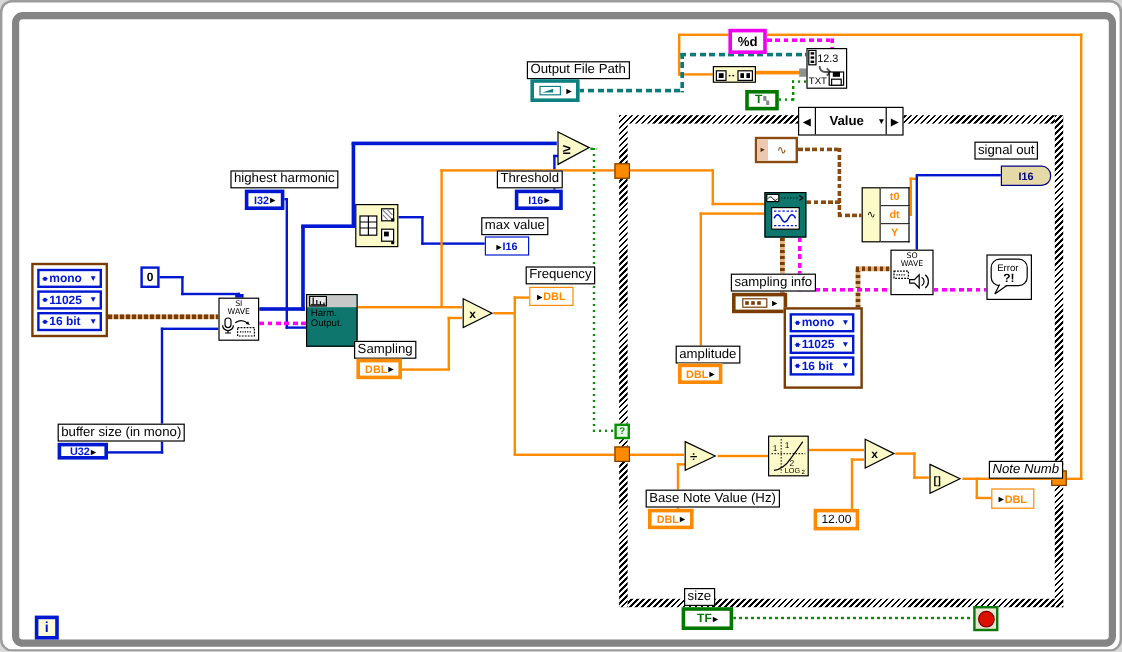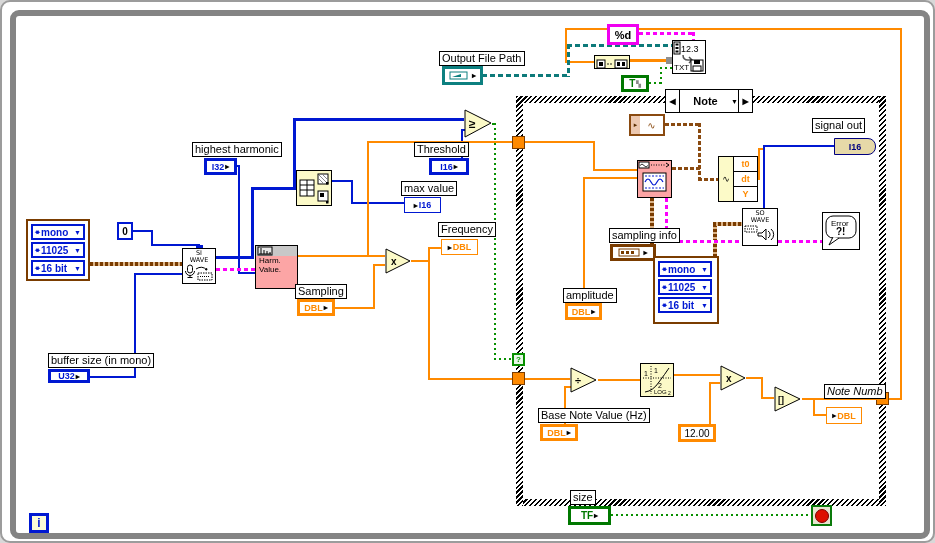--- a/index.html
+++ b/index.html
@@ -35,21 +35,21 @@
   .cv{width:4px;background:repeating-linear-gradient(180deg,#7a3c00 0 3px,#dcb487 3px 5px)}
   .wfh{height:3px;background:repeating-linear-gradient(90deg,#8a4a10 0 4px,#fff 4px 6px)}
   .wfv{width:3px;background:repeating-linear-gradient(180deg,#8a4a10 0 4px,#fff 4px 6px)}
   
   .hatch{position:absolute;background:repeating-linear-gradient(135deg,#000 0 1.5px,#fff 1.5px 3.5px);}
   .selbox{position:absolute;background:#fff;border:1px solid #000;display:flex;align-items:center;font-size:11px;font-weight:bold;}
   .selbox .cap{width:13px;text-align:center;font-size:8px;align-self:stretch;display:flex;align-items:center;justify-content:center;}
   
   .fn{position:absolute;background:#fcfac8;border:1px solid #000;box-sizing:border-box;}
   .vi{position:absolute;background:#fff;border:1px solid #000;box-sizing:border-box;text-align:center;}
-  .viGray{position:absolute;background:#fca5a5;border:1px solid #000;box-sizing:border-box;}
+  .viGray{position:absolute;background:#0f766e;border:1px solid #000;box-sizing:border-box;}
   .tinytxt{font-size:6.5px;line-height:7px;font-family:"DejaVu Sans",sans-serif;}
   .cluster{position:absolute;border:2px solid #7a3c00;background:#fff;box-sizing:border-box;padding:3px;}
   .cluster .inner{border:1px solid #c08040;padding:2px;display:flex;flex-direction:column;gap:2px;}
   .ring{width:54px;height:16px;border:2px solid #0018d2;background:#fff;color:#0018d2;font-weight:bold;font-size:10px;display:flex;align-items:center;box-sizing:border-box;padding:0 2px;gap:2px;}
   .ring .dd{margin-left:auto;font-size:7px;}
   .ring .ud{font-size:7px;letter-spacing:-2px;margin-right:1px;}
   .tunnel{position:absolute;width:13px;height:13px;background:#ff8a00;border:1px solid #7a3c00;box-sizing:border-box;}
   .node-svg{position:absolute;}
   svg text{font-family:"Liberation Sans",sans-serif;}
 </style>
@@ -131,21 +131,21 @@
   <div class="wire oh" style="left:426px;top:376px;width:85px;"></div>
 
   <div class="wire gh" style="left:609px;top:512px;width:201px;"></div>
 
   <div class="hatch" style="left:514px;top:94px;width:370px;height:7px;"></div>
   <div class="hatch" style="left:514px;top:497px;width:370px;height:7px;"></div>
   <div class="hatch" style="left:514px;top:94px;width:7px;height:410px;"></div>
   <div class="hatch" style="left:877px;top:94px;width:7px;height:410px;"></div>
   <div class="selbox" style="left:663px;top:87px;width:86px;height:22px;">
     <span class="cap" style="border-right:1px solid #000;">◀</span>
-    <span style="flex:1;text-align:center;">Note</span>
+    <span style="flex:1;text-align:center;">Value</span>
     <span style="font-size:7px;">▼</span>
     <span class="cap" style="border-left:1px solid #000;">▶</span>
   </div>
 
   <div class="tunnel" style="left:510px;top:134px;"></div>
   <div class="tunnel" style="left:510px;top:370px;"></div>
   <div class="tunnel" style="left:874px;top:390px;"></div>
   <div class="abs" style="left:510px;top:351px;width:13px;height:13px;background:#e8f8e8;border:2px solid #089000;box-sizing:border-box;font-size:8px;font-weight:bold;color:#089000;text-align:center;line-height:9px;">?</div>
 
   <div class="wire oh" style="left:523px;top:139px;width:70px;"></div>
@@ -299,21 +299,21 @@
   <div class="viGray" style="left:253px;top:243px;width:43px;height:44px;">
     <svg width="41" height="10" viewBox="0 0 41 10" style="display:block;background:#c8c8c8;">
       <rect x="2" y="1" width="14" height="8" fill="#e8e8e8" stroke="#000"></rect>
       <line x1="3" y1="8" x2="15" y2="8" stroke="#000"></line>
       <line x1="5" y1="2" x2="5" y2="8" stroke="#000"></line>
         <line x1="8" y1="4" x2="8" y2="8" stroke="#000"></line>
         <line x1="11" y1="5" x2="11" y2="8" stroke="#000"></line>
         <line x1="14" y1="6" x2="14" y2="8" stroke="#000"></line>
     </svg>
     <div style="font-size:8px;line-height:9px;text-align:left;padding-left:3px;">Harm.</div>
-    <div style="font-size:8px;line-height:9px;text-align:left;padding-left:3px;">Value.</div>
+    <div style="font-size:8px;line-height:9px;text-align:left;padding-left:3px;">Output.</div>
   </div>
   <div class="lbl" style="left:293px;top:282px;">Sampling</div>
   <div class="term ctrlO" style="left:295px;top:297px;width:38px;height:17px;">
       <span>DBL</span>
       <span class="arrow">▸</span>
     </div>
 
   <div class="lbl" style="left:412px;top:140px;">Threshold</div>
   <div class="term ctrlB" style="left:415px;top:156px;width:40px;height:17px;">
       <span>I16</span>

